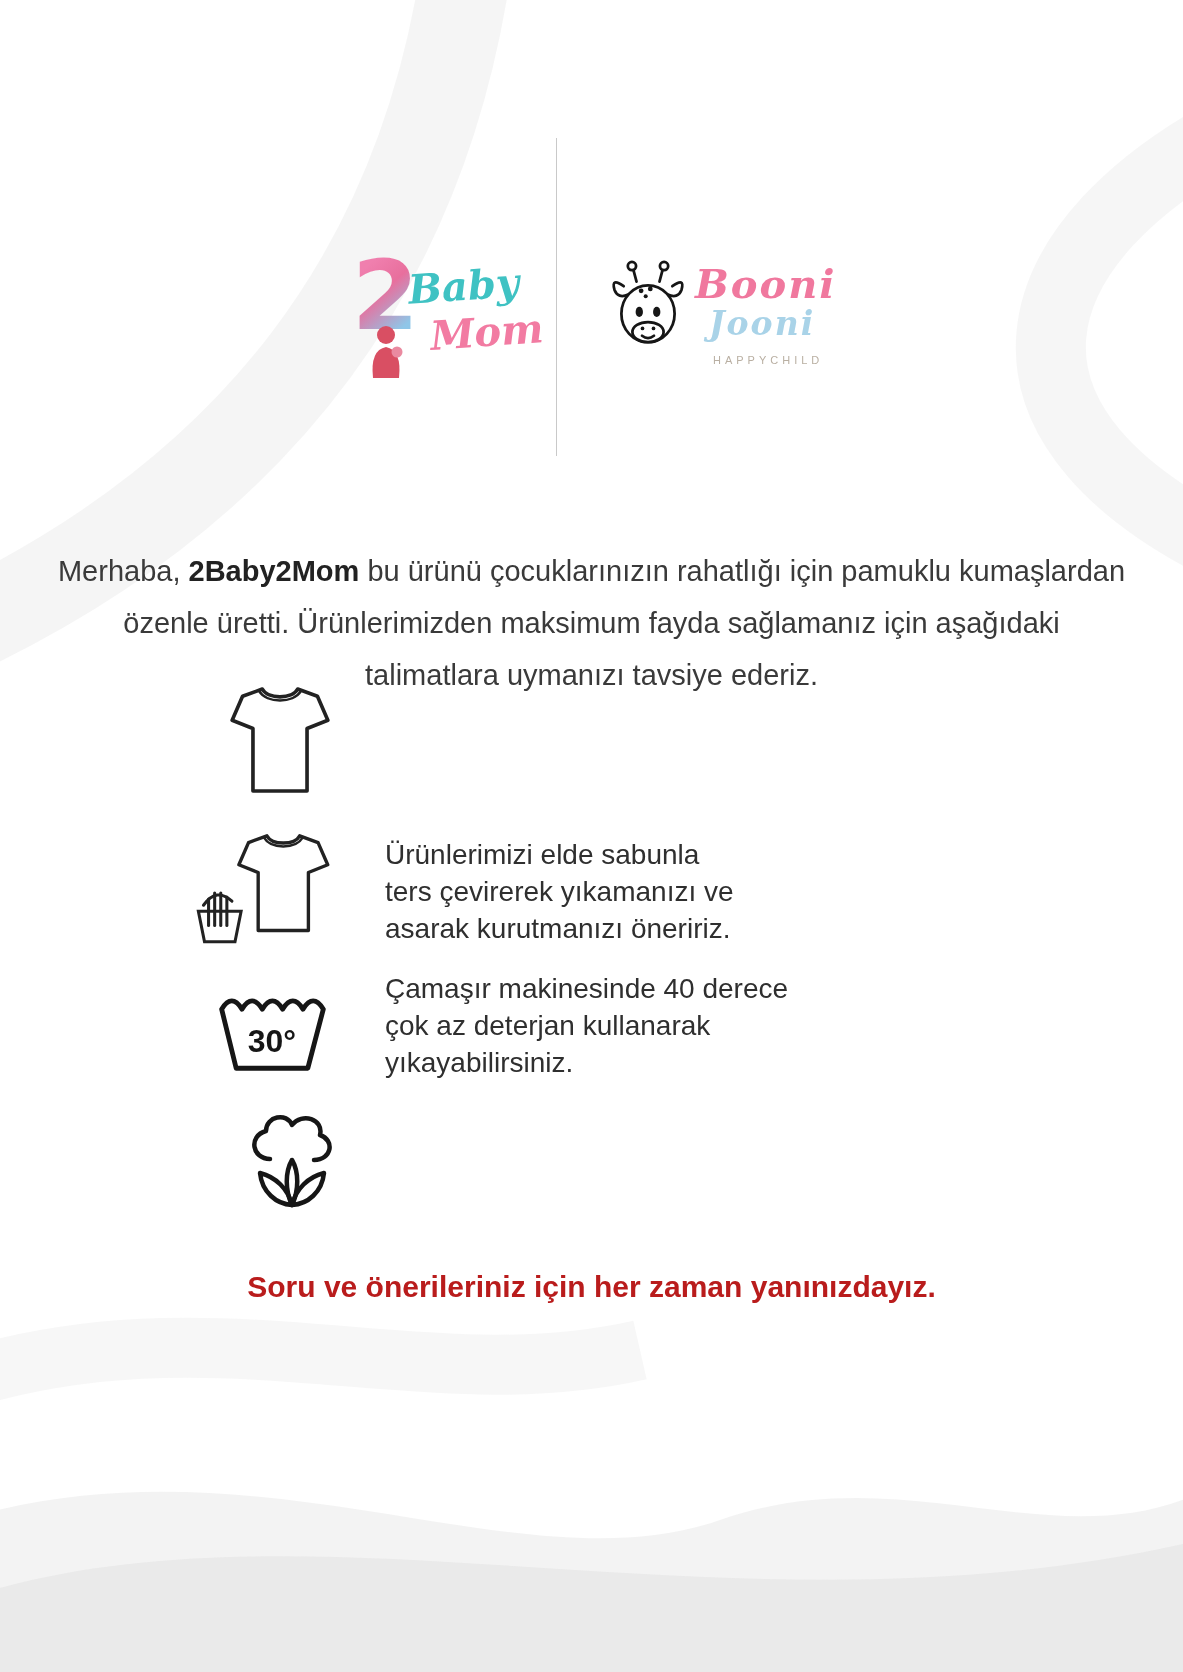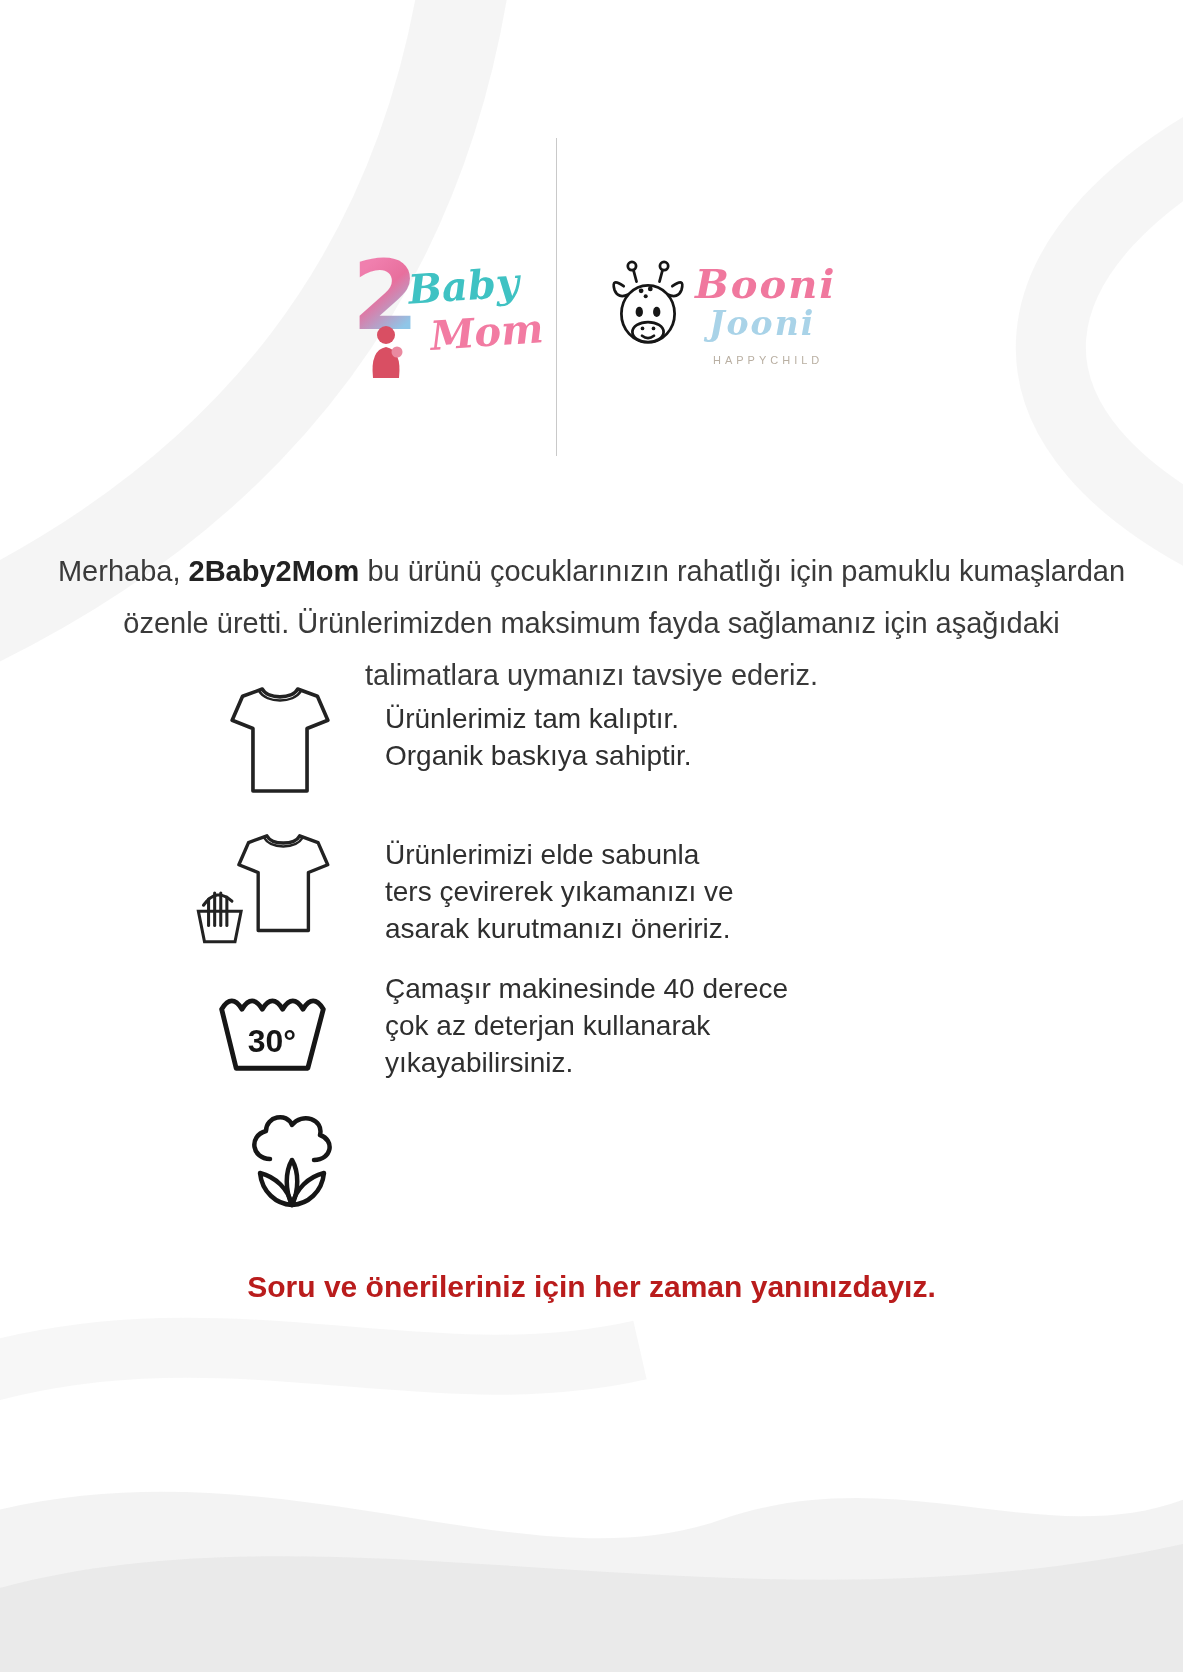--- a/index.html
+++ b/index.html
@@ -99,22 +99,20 @@
     <span class="booni-line2">Jooni</span>
     <span class="booni-tagline">HAPPYCHILD</span>
   </div>
 
   <p class="intro"><span>Merhaba, </span><b>2Baby2Mom</b><span> bu ürünü çocuklarınızın rahatlığı için pamuklu kumaşlardan özenle üretti. Ürünlerimizden maksimum fayda sağlamanız için aşağıdaki talimatlara uymanızı tavsiye ederiz.</span></p>
 
   <svg class="instr-icon" style="left:228px;top:681px;width:104px;height:118px;" viewBox="0 0 100 110">
     <path d="M33 6 C38 16 62 16 67 6 L86 13 L96 36 L76 44 L76 104 L24 104 L24 44 L4 36 L14 13 Z" fill="#fff" stroke="#222" stroke-width="3.5" stroke-linejoin="round"></path>
     <path d="M30 8 C37 20 63 20 70 8" fill="none" stroke="#222" stroke-width="2.5"></path>
   </svg>
-  <div class="instr-text" style="top:700px;">Ürünlerimiz tam kalıptır.
-Organik baskıya sahiptir.</div>
 
   <svg class="instr-icon" style="left:193px;top:830px;width:145px;height:122px;" viewBox="0 0 140 120">
     <g transform="translate(40 0) scale(0.95)">
       <path d="M33 6 C38 16 62 16 67 6 L86 13 L96 36 L76 44 L76 104 L24 104 L24 44 L4 36 L14 13 Z" fill="#fff" stroke="#222" stroke-width="3.5" stroke-linejoin="round"></path>
       <path d="M30 8 C37 20 63 20 70 8" fill="none" stroke="#222" stroke-width="2.5"></path>
     </g>
     <g stroke="#222" stroke-width="3" fill="none" stroke-linecap="round">
       <path d="M4 80 L10 110 L40 110 L46 80 Z" fill="#fff"></path>
       <path d="M14 68 L14 94"></path>
       <path d="M20 62 L20 94"></path>

